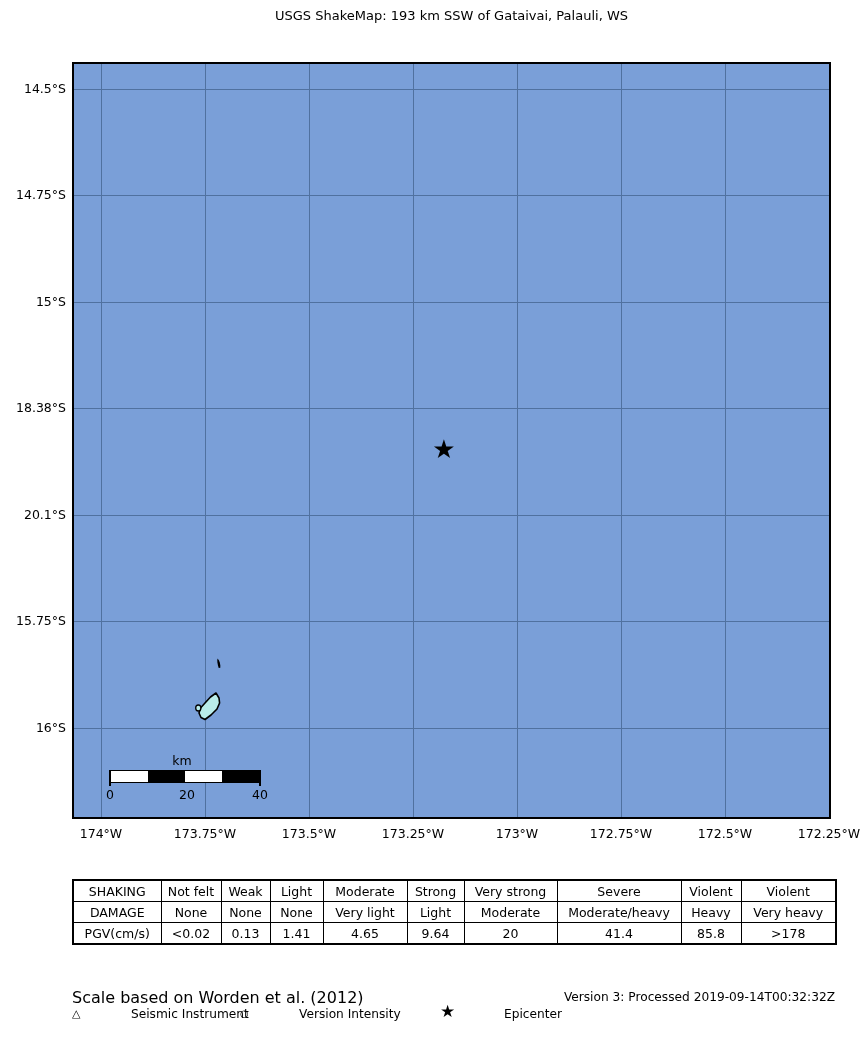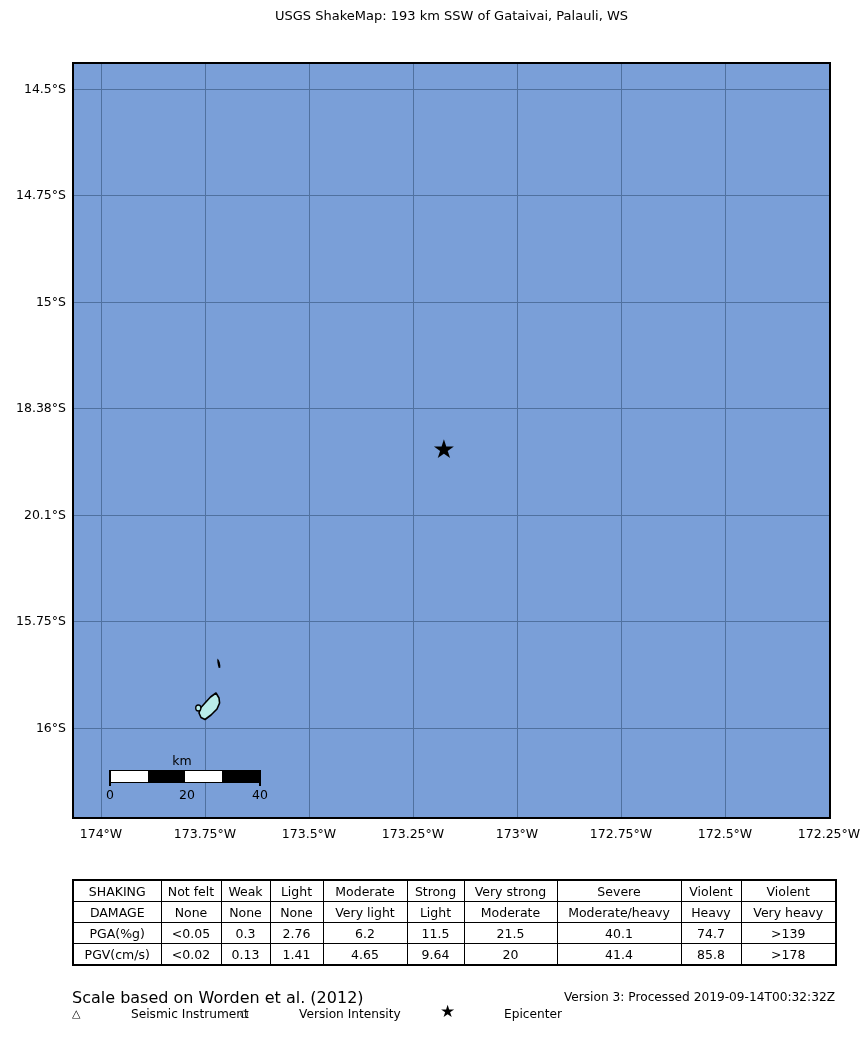--- a/index.html
+++ b/index.html
@@ -135,32 +135,20 @@
       <td>None</td>
       <td>None</td>
       <td>Very light</td>
       <td>Light</td>
       <td>Moderate</td>
       <td>Moderate/heavy</td>
       <td>Heavy</td>
       <td>Very heavy</td>
     </tr>
     <tr>
-      <td>PGA(%g)</td>
-      <td>&lt;0.05</td>
-      <td>0.3</td>
-      <td>2.76</td>
-      <td>6.2</td>
-      <td>11.5</td>
-      <td>21.5</td>
-      <td>40.1</td>
-      <td>74.7</td>
-      <td>&gt;139</td>
-    </tr>
-    <tr>
       <td>PGV(cm/s)</td>
       <td>&lt;0.02</td>
       <td>0.13</td>
       <td>1.41</td>
       <td>4.65</td>
       <td>9.64</td>
       <td>20</td>
       <td>41.4</td>
       <td>85.8</td>
       <td>&gt;178</td>

